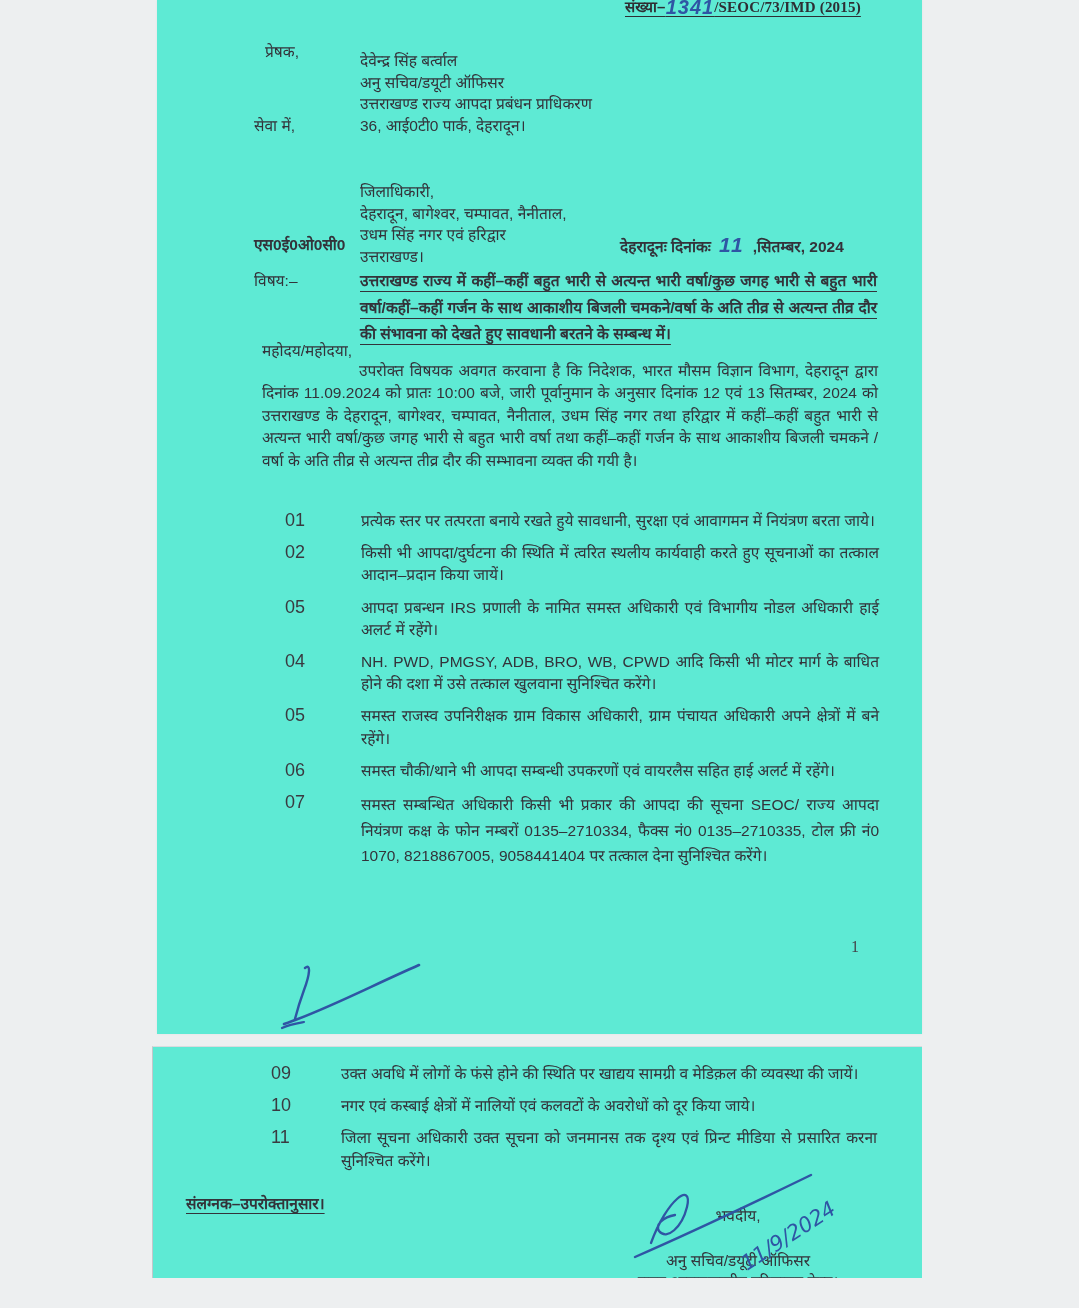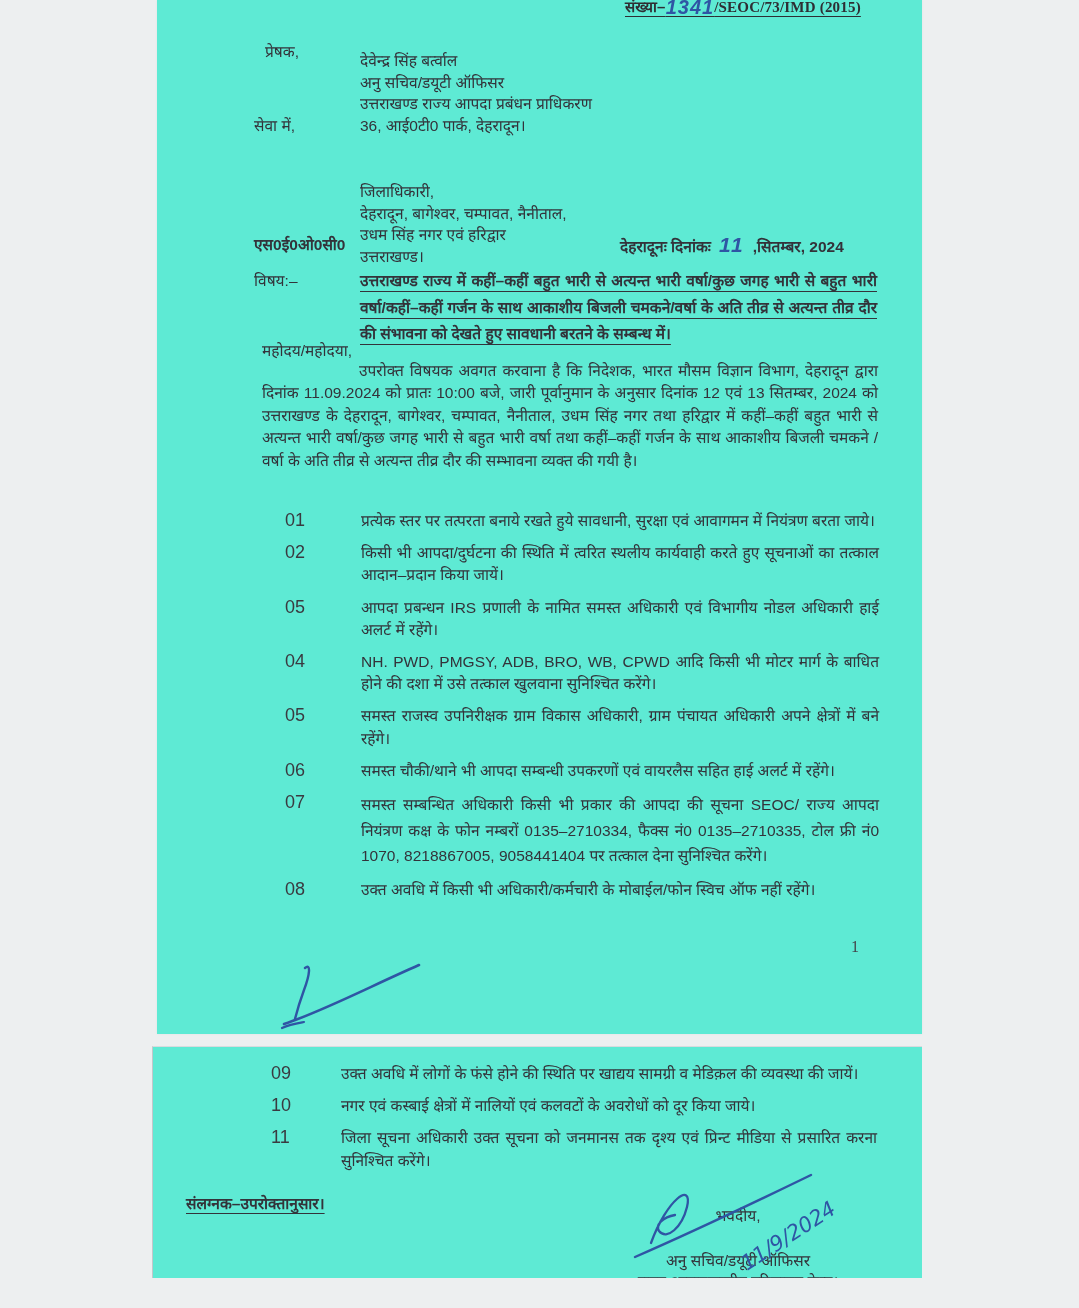--- a/index.html
+++ b/index.html
@@ -127,24 +127,20 @@
       <div class="txt jt">समस्त राजस्व उपनिरीक्षक ग्राम विकास अधिकारी, ग्राम पंचायत अधिकारी अपने क्षेत्रों में बने रहेंगे।</div>
     </div>
     <div class="item">
       <div class="no">06</div>
       <div class="txt jt">समस्त चौकी/थाने भी आपदा सम्बन्धी उपकरणों एवं वायरलैस सहित हाई अलर्ट में रहेंगे।</div>
     </div>
     <div class="item sp07">
       <div class="no">07</div>
       <div class="txt jt">समस्त सम्बन्धित अधिकारी किसी भी प्रकार की आपदा की सूचना SEOC/ राज्य आपदा नियंत्रण कक्ष के फोन नम्बरों  0135–2710334, फैक्स नं0   0135–2710335, टोल फ्री नं0 1070, 8218867005, 9058441404 पर तत्काल देना सुनिश्चित करेंगे।</div>
     </div>
-    <div class="item">
-      <div class="no">08</div>
-      <div class="txt jt">उक्त अवधि में किसी भी अधिकारी/कर्मचारी के मोबाईल/फोन स्विच ऑफ नहीं रहेंगे।</div>
-    </div>
   </div>
 
   <div class="abs" id="pageno">1</div>
 
   <svg class="abs" id="check-svg" style="left:112px;top:958px" width="190" height="78" viewBox="0 0 190 78">
     <path class="ink" stroke-width="2.4" d="M36,10 C42,5 41,16 35,32 C31,43 28,53 26,61"></path>
     <path class="ink" stroke-width="2.6" d="M15,66 C52,54 102,28 150,7"></path>
     <path class="ink" stroke-width="2.2" d="M13,70 C21,66 29,65 35,64"></path>
   </svg>
 

